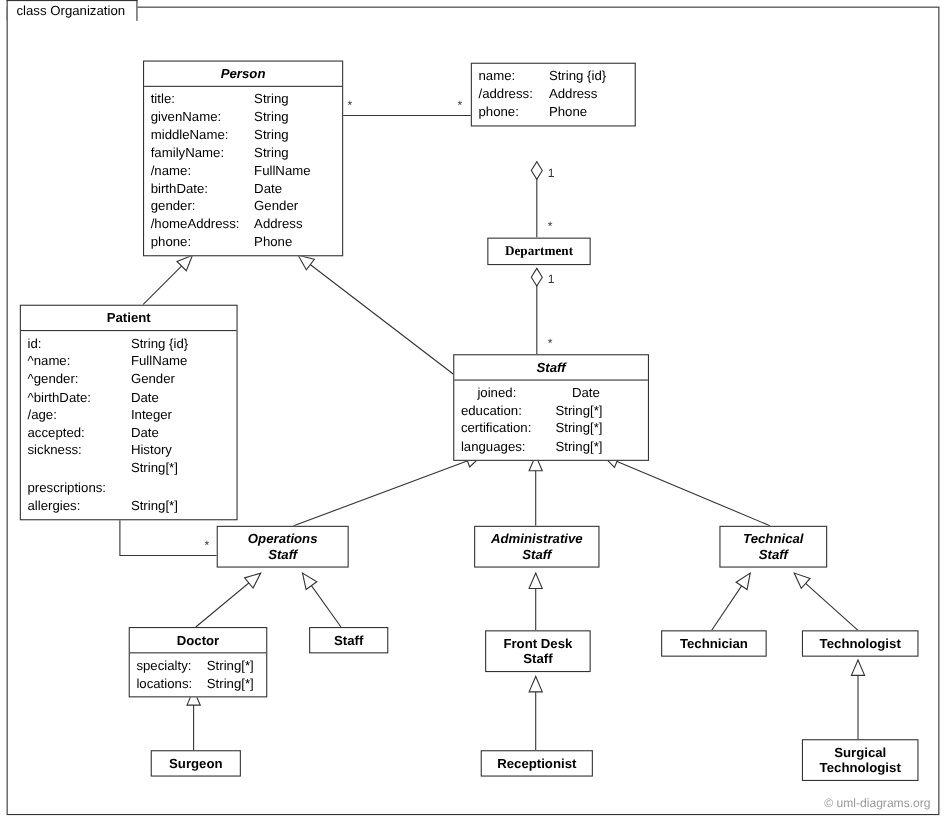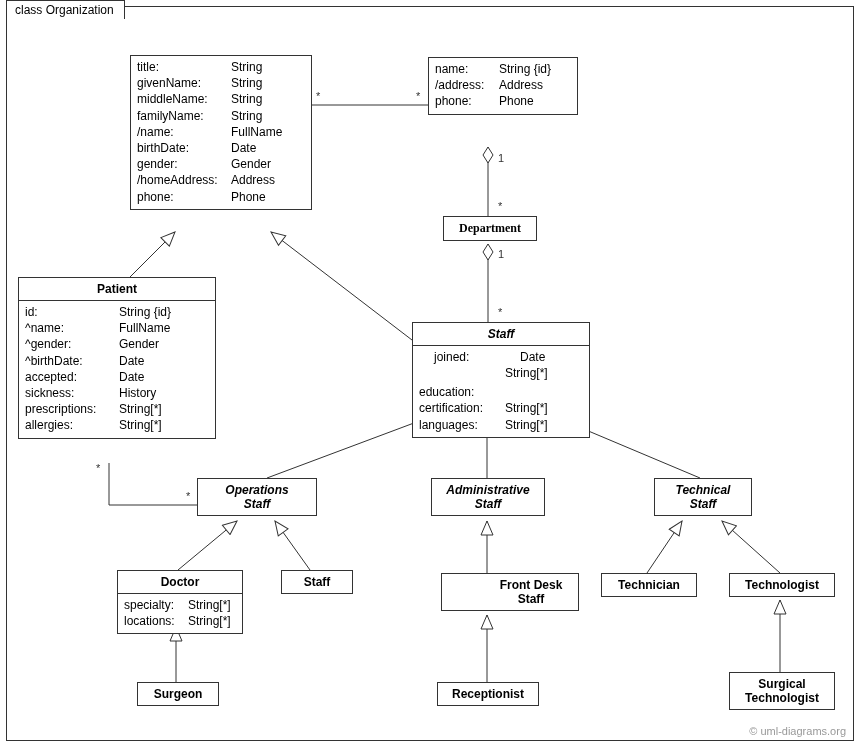--- a/index.html
+++ b/index.html
@@ -142,20 +142,21 @@
   <div class="mult" style="left:316px; top:90px;">*</div>
   <div class="mult" style="left:416px; top:90px;">*</div>
   <div class="mult" style="left:498px; top:152px;">1</div>
   <div class="mult" style="left:498px; top:200px;">*</div>
   <div class="mult" style="left:498px; top:248px;">1</div>
   <div class="mult" style="left:498px; top:306px;">*</div>
   <div class="mult" style="left:96px; top:462px;">*</div>
   <div class="mult" style="left:186px; top:490px;">*</div>
 
   <div class="class-box" style="left:130px; top:55px; width:180px;">
+    <div class="class-title">Person</div>
     <div class="class-body" id="person-body">
         <div class="attr-row">
           <span class="attr-name" style="min-width: 90px;">title:</span>
           <span class="attr-type">String</span>
         </div>
         <div class="attr-row">
           <span class="attr-name" style="min-width: 90px;">givenName:</span>
           <span class="attr-type">String</span>
         </div>
         <div class="attr-row">
@@ -223,47 +224,51 @@
         </div>
         <div class="attr-row">
           <span class="attr-name" style="min-width: 90px;">^gender:</span>
           <span class="attr-type">Gender</span>
         </div>
         <div class="attr-row">
           <span class="attr-name" style="min-width: 90px;">^birthDate:</span>
           <span class="attr-type">Date</span>
         </div>
         <div class="attr-row">
+          <span class="attr-name" style="min-width: 90px;">/age:</span>
+          <span class="attr-type">Integer</span>
+        </div>
+        <div class="attr-row">
           <span class="attr-name" style="min-width: 90px;">accepted:</span>
           <span class="attr-type">Date</span>
         </div>
         <div class="attr-row">
           <span class="attr-name" style="min-width: 90px;">sickness:</span>
           <span class="attr-type">History</span>
         </div>
         <div class="attr-row">
-          <span class="attr-name" style="min-width: 90px;">prescriptions:</span>
+          <span class="attr-name" style="min-width: 90px; margin-top: 18px;">prescriptions:</span>
           <span class="attr-type">String[*]</span>
         </div>
         <div class="attr-row">
           <span class="attr-name" style="min-width: 90px;">allergies:</span>
           <span class="attr-type">String[*]</span>
         </div>
       </div>
   </div>
 
   <div class="class-box" style="left:412px; top:322px; width:176px;">
     <div class="class-title">Staff</div>
     <div class="class-body" id="staff-body">
         <div class="attr-row">
           <span class="attr-name" style="min-width: 82px; padding-left: 15px;">joined:</span>
           <span class="attr-type">Date</span>
         </div>
         <div class="attr-row">
-          <span class="attr-name" style="min-width: 82px; margin-top: 19px;">education:</span>
+          <span class="attr-name" style="min-width: 82px;">education:</span>
           <span class="attr-type">String[*]</span>
         </div>
         <div class="attr-row">
           <span class="attr-name" style="min-width: 82px;">certification:</span>
           <span class="attr-type">String[*]</span>
         </div>
         <div class="attr-row">
           <span class="attr-name" style="min-width: 82px;">languages:</span>
           <span class="attr-type">String[*]</span>
         </div>
@@ -296,21 +301,21 @@
           <span class="attr-name" style="min-width: 60px;">locations:</span>
           <span class="attr-type">String[*]</span>
         </div>
       </div>
   </div>
 
   <div class="class-box" style="left:281px; top:570px; width:70px;">
     <div class="class-title plain" style="border-bottom:none;">Staff</div>
   </div>
 
-  <div class="class-box" style="left:441px; top:573px; width:94px;padding-left:42px;">
+  <div class="class-box" style="left:441px; top:573px; width:94px;">
     <div class="class-title plain" style="border-bottom:none; white-space:pre-line;">Front Desk
 Staff</div>
   </div>
 
   <div class="class-box" style="left:601px; top:573px; width:94px;">
     <div class="class-title plain" style="border-bottom:none;">Technician</div>
   </div>
 
   <div class="class-box" style="left:729px; top:573px; width:104px;">
     <div class="class-title plain" style="border-bottom:none;">Technologist</div>

